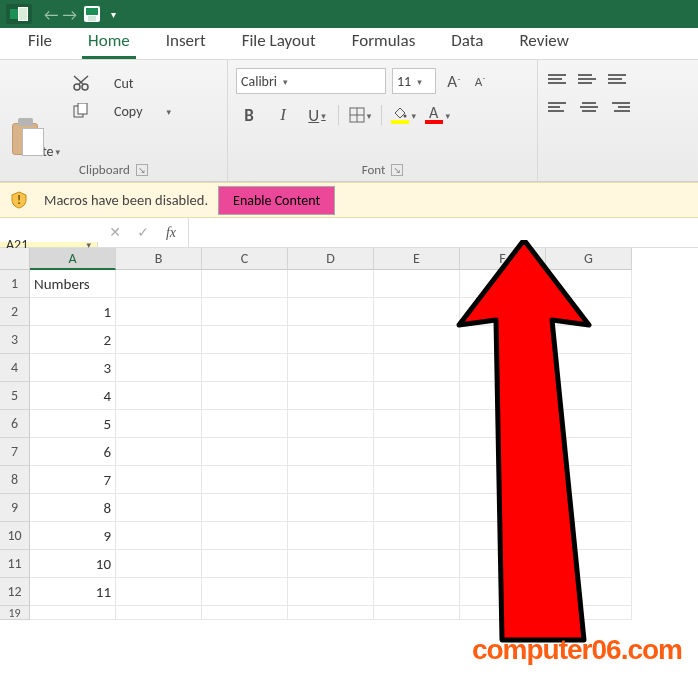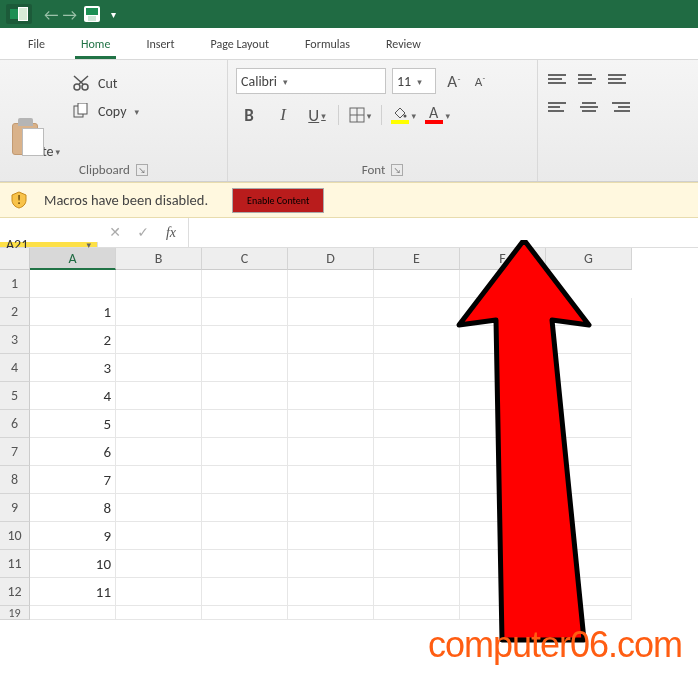--- a/index.html
+++ b/index.html
@@ -8,38 +8,38 @@
 
 .titlebar { height: 28px; background: #206b43; display: flex; align-items: center; padding: 0 6px; gap: 6px; }
 .tb-icon { width: 26px; height: 20px; background: #1c5a39; border-radius: 2px; display:flex; align-items:center; justify-content:center; }
 .tb-arrows { display:flex; gap:4px; margin-left:6px; }
 .tb-arrows span { color: #9cc2aa; font-size:16px; }
 .tb-save svg { display:block; }
 .tb-drop { color:#fff; font-size:10px; margin-left:4px; }
 
 
 .tabs { height: 32px; background: #fff; display: flex; align-items: flex-end; border-bottom: 1px solid #d9d9d9; padding-left: 10px; gap: 0; }
-.tab { padding: 6px 18px 8px; font-size: 12px; color: #444; cursor: pointer; position: relative; }
+.tab { padding: 6px 18px 8px; font-size: 17px; color: #444; cursor: pointer; position: relative; }
 .tab.active { color: #217346; }
 .tab.active::after { content:""; position:absolute; left:12px; right:12px; bottom:0; height:3px; background:#217346; }
 
 
 .ribbon { height: 122px; background: linear-gradient(#f5f5f5,#eaeaea); display: flex; border-bottom: 1px solid #cfcfcf; }
 .group { border-right: 1px solid #d9d9d9; display:flex; flex-direction:column; padding: 4px 8px 0; }
 .group-body { flex:1; display:flex; }
 .group-label { text-align:center; font-size:13px; color:#666; padding: 2px 0 4px; display:flex; align-items:center; justify-content:center; gap:6px;}
 .group-label .launcher { width:12px; height:12px; border:1px solid #aaa; display:inline-flex; align-items:center; justify-content:center; font-size:8px; color:#777;}
 .paste-col { display:flex; flex-direction:row; align-items:flex-end; width: 52px; padding-top:4px;}
 .paste-icon { width: 40px; height: 42px; position:relative; }
 .paste-icon .board { position:absolute; top:5px; left:4px; width:26px; height:32px; background:#d9b28a; border-radius:3px; border:1px solid #c29a72;}
 .paste-icon .clip { position:absolute; top:0; left:10px; width:15px; height:8px; background:#b5b5b5; border-radius:2px 2px 0 0;}
 .paste-icon .sheet { position:absolute; top:10px; left:14px; width:22px; height:28px; background:#fff; border:1px solid #bbb;}
 .paste-label { font-size:14px; color:#444; margin-top:2px; display:flex; align-items:center; gap:2px;}
 .clip-rows { display:flex; flex-direction:column; gap:2px; margin-left:8px; padding-top:6px;}
-.clip-row { display:flex; align-items:center; gap:6px; height:26px; padding:0 4px;}
+.clip-row { display:flex; align-items:center; gap:22px; height:26px; padding:0 4px;}
 .clip-row span.icon { width:20px; height:18px; display:flex; align-items:center; justify-content:center;}
 .clip-row span.label { font-size:14px; color:#444;}
 .font-top { display:flex; gap:6px; padding-top:4px;}
 .combo { background:#fff; border:1px solid #c5c5c5; height:26px; display:flex; align-items:center; padding:0 4px; font-size:14px; color:#444; cursor:pointer;}
 .combo .dd { margin-left:6px; font-size:9px; color:#666;}
 .font-name { width: 150px;}
 .font-size { width: 44px;}
 .grow-btns { display:flex; gap:2px;}
 .mini-btn { width:24px; height:26px; border:none; background:transparent; color:#555; font-size:14px; display:flex; align-items:center; justify-content:center; cursor:pointer;}
 .font-bottom { display:flex; gap:8px; margin-top:8px; align-items:center; }
@@ -56,25 +56,25 @@
 .align-group .group-body { flex-direction:column; padding-top:4px; gap:6px;}
 .align-row { display:flex; gap:4px;}
 .align-btn { width:26px; height:22px; display:flex; flex-direction:column; justify-content:center; gap:2px; padding:2px; cursor:pointer;}
 .align-btn span { height:2px; background:#666; display:block;}
 
 
 .security { height: 36px; background: #fff8df; border-top:1px solid #e8dcae; border-bottom:1px solid #e8dcae; display:flex; align-items:center; padding:0 10px; gap:10px;}
 .security .shield { width:18px; height:18px; display:flex; align-items:center; justify-content:center;}
 .security .title { font-weight:700; font-size:14.5px; color:#333; letter-spacing:0.3px;}
 .security .msg { font-size:14.5px; color:#444; margin-left:6px;}
-.security .enable { margin-left:14px; background:#b91c1c; border:1px solid #aaa; padding:5px 14px; font-size:10px; cursor:pointer;}
+.security .enable { background:#ec4899; border:1px solid #aaa; padding:5px 14px; font-size:14px; cursor:pointer;}
 
 
 .fx-row { height: 30px; border-bottom:1px solid #ddd; display:flex; align-items:stretch; }
-.namebox { width:98px; border-right:1px solid #ddd; display:flex; align-items:center; padding:0 6px; font-size:14px; color:#333; background:#fde047;margin-top:24px; }
+.namebox { width:98px; border-right:1px solid #ddd; display:flex; align-items:center; padding:0 6px; font-size:14px; color:#333; background:#fef9c3;margin-top:24px; }
 .namebox .dd { margin-left:auto; font-size:9px; color:#666;}
 .fx-btns { display:flex; align-items:center; border-right:1px solid #ddd; padding:0 4px; gap:2px;}
 .fx-btn { width:26px; height:24px; color:#aaa; font-size:14px; display:flex; align-items:center; justify-content:center; cursor:pointer;}
 .fx-btn.fx { color:#555; font-style:italic; font-family:"Times New Roman", serif;}
 .fx-input { flex:1; border:none; outline:none; padding:0 6px; font-size:14px; background:#fff;}
 
 
 .grid { position:relative;}
 .col-headers { display:flex; height:22px; }
 .corner { width:30px; border-right:1px solid #ccc; border-bottom:1px solid #ccc; background:#eee; cursor:pointer;}
@@ -84,21 +84,21 @@
 .row { display:flex; height:28px; }
 .row-h { width:30px; border-right:1px solid #ccc; border-bottom:1px solid #d4d4d4; background:#eee; text-align:center; font-size:14px; color:#555; line-height:28px; cursor:pointer;}
 .cell { width:86px; border-right:1px solid #e6e6e6; border-bottom:1px solid #e6e6e6; font-size:15px; padding:0 4px; line-height:28px; color:#333; cursor:cell;}
 .cell.text { text-align:left;}
 .cell.num { text-align:right;}
 
 
 .arrow-anno { position:absolute; top:240px; left:414px; pointer-events:none;}
 
 
-.watermark { position:absolute; bottom:26px; right:16px; font-family: Verdana, Arial, sans-serif; font-size:36px; font-weight:normal; color:#ff5d12; letter-spacing:-1px;}
+.watermark { position:absolute; bottom:26px; right:16px; font-family: Verdana, Arial, sans-serif; font-size:28px; font-weight:bold; color:#ff5d12; letter-spacing:-1px;}
 </style>
 </head>
 <body>
 
 <div class="titlebar">
   <div class="tb-icon">
     <svg width="18" height="14" viewBox="0 0 18 14">
         <rect x="0" y="2" width="12" height="10" fill="#1c8f54"></rect>
         <rect x="8" y="0" width="10" height="14" fill="#fff"></rect>
         <rect x="9" y="1" width="8" height="12" fill="#d8ecd8"></rect>
@@ -115,22 +115,23 @@
         <rect x="5" y="11" width="8" height="5" fill="#cfe7d8"></rect>
       </svg>
   </div>
   <span class="tb-drop">▾</span>
 </div>
 
 <div class="tabs">
   <div class="tab">File</div>
   <div class="tab active">Home</div>
   <div class="tab">Insert</div>
-  <div class="tab">Page Layout</div>
+  <div class="tab">File Layout</div>
   <div class="tab">Formulas</div>
+  <div class="tab">Data</div>
   <div class="tab">Review</div>
 </div>
 
 <div class="ribbon">
 
   <div class="group" style="width:228px;">
     <div class="group-body">
       <div class="paste-col">
         <div class="paste-icon">
           <div class="board"></div>
@@ -301,20 +302,21 @@
     <div class="col-h">B</div>
     <div class="col-h">C</div>
     <div class="col-h">D</div>
     <div class="col-h">E</div>
     <div class="col-h">F</div>
     <div class="col-h">G</div>
   </div>
   <div class="rows" id="rows">
       <div class="row">
         <div class="row-h">1</div>
+        <div class="cell text">Numbers</div>
         <div class="cell"></div>
         <div class="cell"></div>
         <div class="cell"></div>
         <div class="cell"></div>
         <div class="cell"></div>
         <div class="cell"></div>
       </div>
       <div class="row">
         <div class="row-h">2</div>
         <div class="cell num">1</div>

